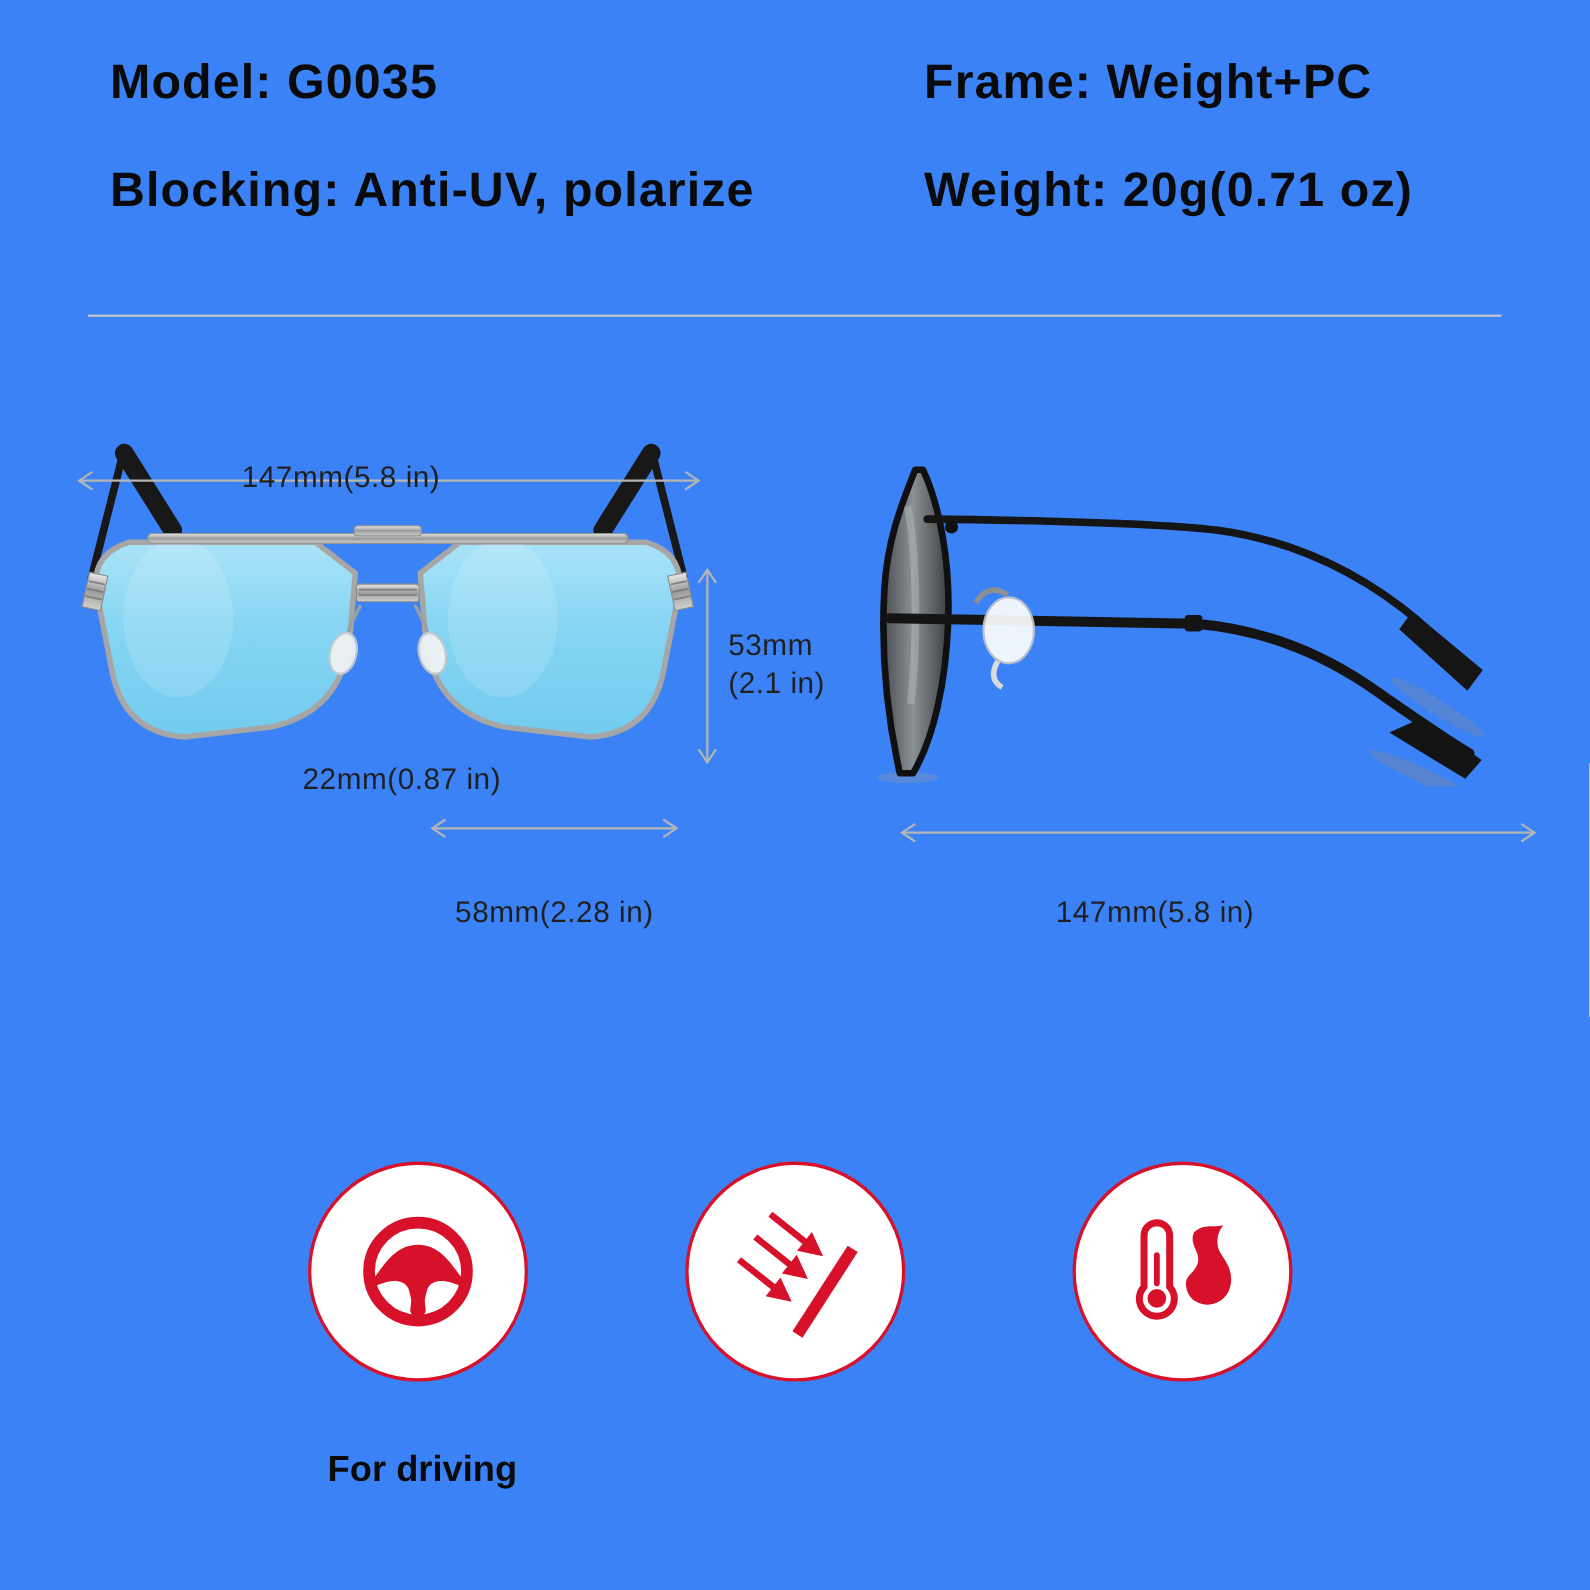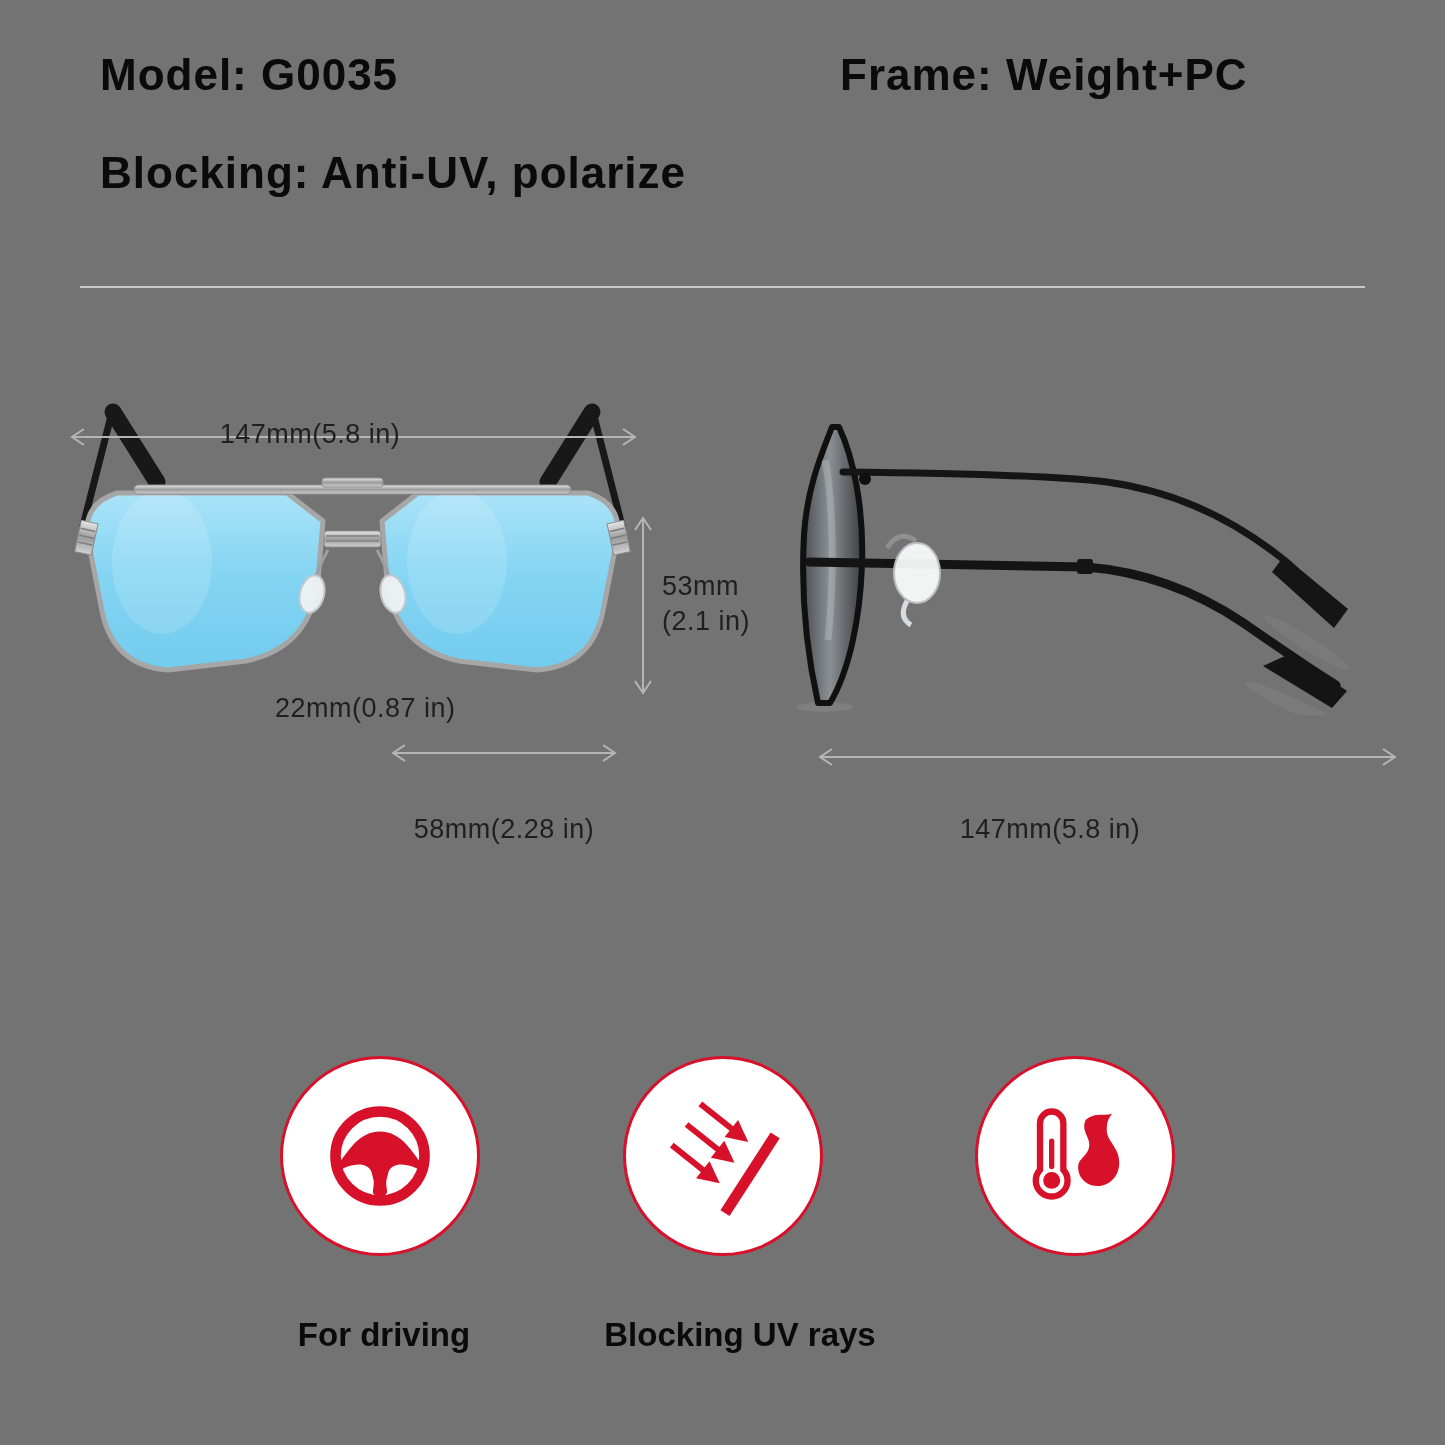--- a/index.html
+++ b/index.html
@@ -1,17 +1,17 @@
 <!DOCTYPE html>
 <html><head>
 <meta charset="utf-8">
 <style>
   html,body{margin:0;padding:0;background:#fff;}
   .canvas{
-    position:relative;width:1445px;height:1445px;background:#737373;
+    position:relative;width:1445px;height:1445px;background:#3b82f6;
     font-family:"Liberation Sans", sans-serif;overflow:hidden;color:#0a0a0a;
   }
   .spec{
     position:absolute;font-weight:700;font-size:44px;letter-spacing:1px;
     white-space:nowrap;color:#0a0a0a;line-height:1;
   }
   #spec-model{left:100px;top:53px;}
   #spec-frame{left:840px;top:53px;}
   #spec-function{left:100px;top:151px;}
   #spec-weight{left:840px;top:151px;}
@@ -33,20 +33,21 @@
   svg{display:block;}
 </style>
 </head>
 <body>
 
 <div class="canvas">
 
   <div class="spec" id="spec-model">Model: G0035</div>
   <div class="spec" id="spec-frame">Frame: Weight+PC</div>
   <div class="spec" id="spec-function">Blocking: Anti-UV, polarize</div>
+  <div class="spec" id="spec-weight">Weight: 20g(0.71 oz)</div>
 
   <div class="divider"></div>
 
   <svg class="abs" style="left:60px;top:400px;" width="585" height="305" viewBox="0 0 585 305">
     <defs>
       <linearGradient id="lensBlue" x1="0" y1="0" x2="0" y2="1">
         <stop offset="0" stop-color="#aae3f8"></stop>
         <stop offset="0.45" stop-color="#85d5f3"></stop>
         <stop offset="1" stop-color="#72cbee"></stop>
       </linearGradient>
@@ -175,15 +176,14 @@
   <div class="feature-circle" style="left:975px;top:1056px;">
     <svg width="106" height="106" viewBox="0 0 100 100">
       <path d="M17,19 A11,11 0 0 1 39,19 L39,63 A15,15 0 1 1 17,63 Z" fill="none" stroke="#d8112b" stroke-width="6"></path>
       <circle cx="28" cy="73" r="8" fill="#d8112b"></circle>
       <line x1="28" y1="36" x2="28" y2="60" stroke="#d8112b" stroke-width="5" stroke-linecap="round"></line>
       <path fill="#d8112b" d="M60,16 C55,27 66,33 63,43 C60,52 52,53 53,62 C54,74 65,80 75,78 C89,75 95,61 90,47 C86,37 79,33 80,23 C80,18 82,14 85,10 C77,13 70,8 60,16 Z"></path>
     </svg>
   </div>
 
   <div class="feature-label" style="left:234px;">For driving</div>
-  <div class="feature-label" style="left:590px;">Blocking UV rays</div>
 
 </div>
 
 </body></html>

